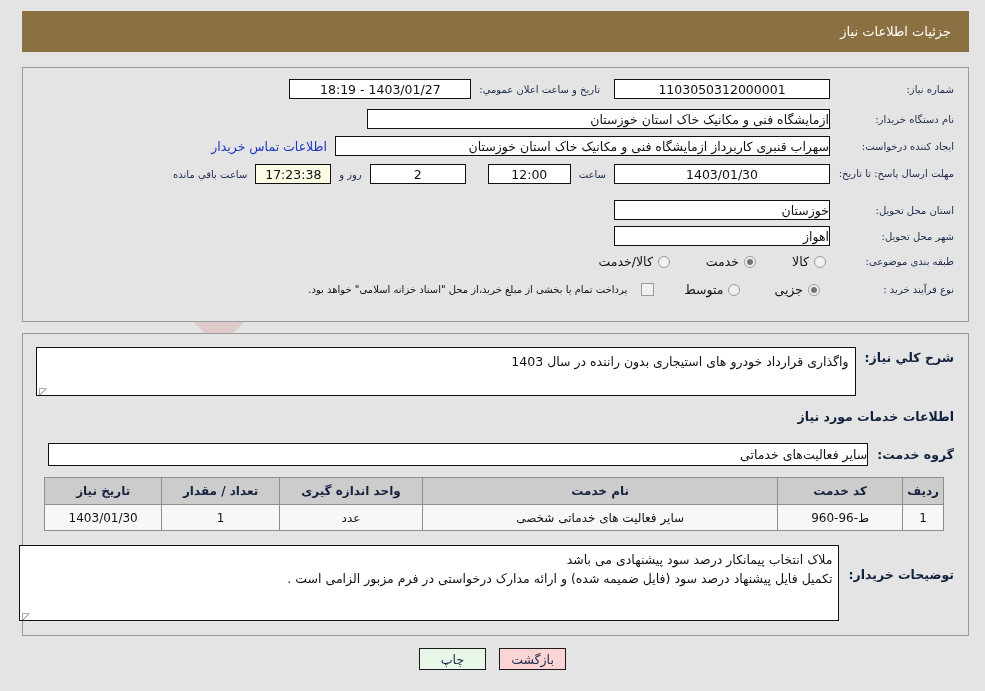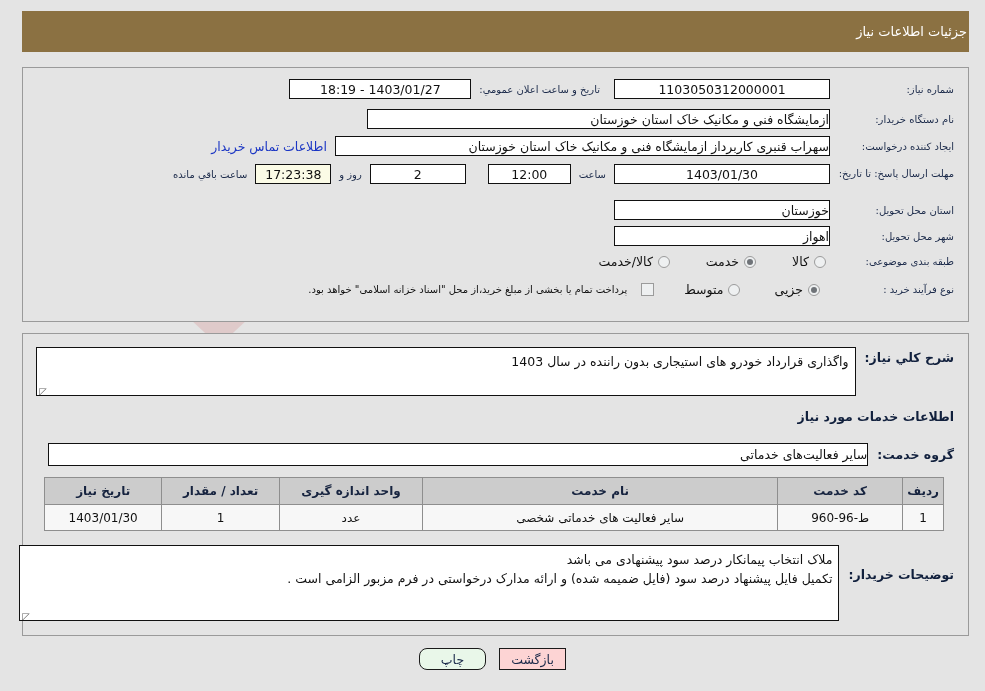--- a/index.html
+++ b/index.html
@@ -10,21 +10,21 @@
     font-family: "DejaVu Sans", "Liberation Sans", sans-serif;
     direction: rtl;
   }
   .page { position: relative; width: 985px; height: 691px; overflow: hidden; background:#e4e4e4; }
 
   
   .header-bar {
     position: absolute; left: 22px; top: 11px; width: 947px; height: 41px;
     background: #8b7142;
     display: flex; align-items: center; justify-content: flex-start;
-    padding-right: 2px;
+    padding-right: 18px;
   }
   .header-bar .title { color: #ffffff; font-size: 13px; letter-spacing: .2px; }
 
   
   .panel {
     position: absolute;
     border: 1px solid #9a9a9a;
     background: #e4e4e4;
   }
   #panel-main  { left: 22px; top: 67px;  width: 947px; height: 255px; }
@@ -98,21 +98,21 @@
   }
 
   
   .footer { position: absolute; left: 0; top: 648px; width: 985px; display: flex; justify-content: center; gap: 13px; }
   .btn {
     border: 1px solid #1a1a1a; height: 22px; min-width: 67px;
     font-size: 12.5px; color: #1b2a4a;
     display: flex; align-items: center; justify-content: center;
     cursor: pointer; padding: 0 10px;
   }
-  .btn-print  { background: #e9f7e9; border-radius: 8px; }
+  .btn-print  { background: #e9f7e9; }
   .btn-back   { background: #fdd4d4; }
 
   
   .wm { position: absolute; inset: 0; pointer-events: none; overflow: hidden; }
   .wm-text {
     position: absolute; left: 50%; top: 258px; transform: translateX(-50%);
     font-size: 62px; font-weight: bold; color: rgba(120,120,120,0.22);
     letter-spacing: 1px; white-space: nowrap;
     font-family: "DejaVu Sans", "Liberation Sans", sans-serif;
   }

